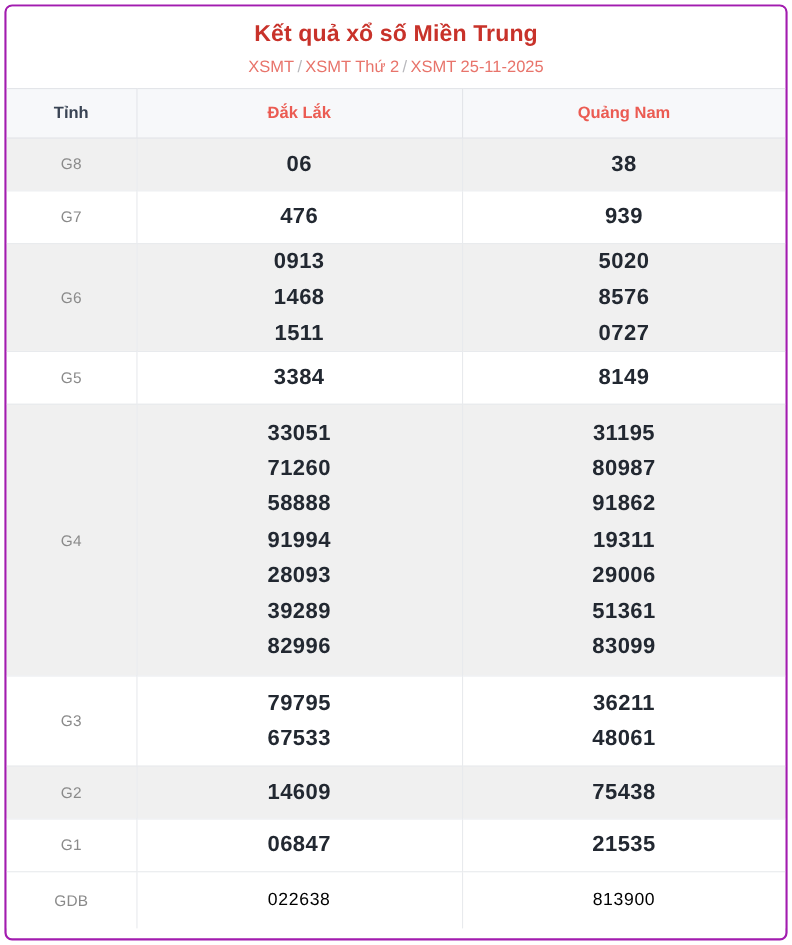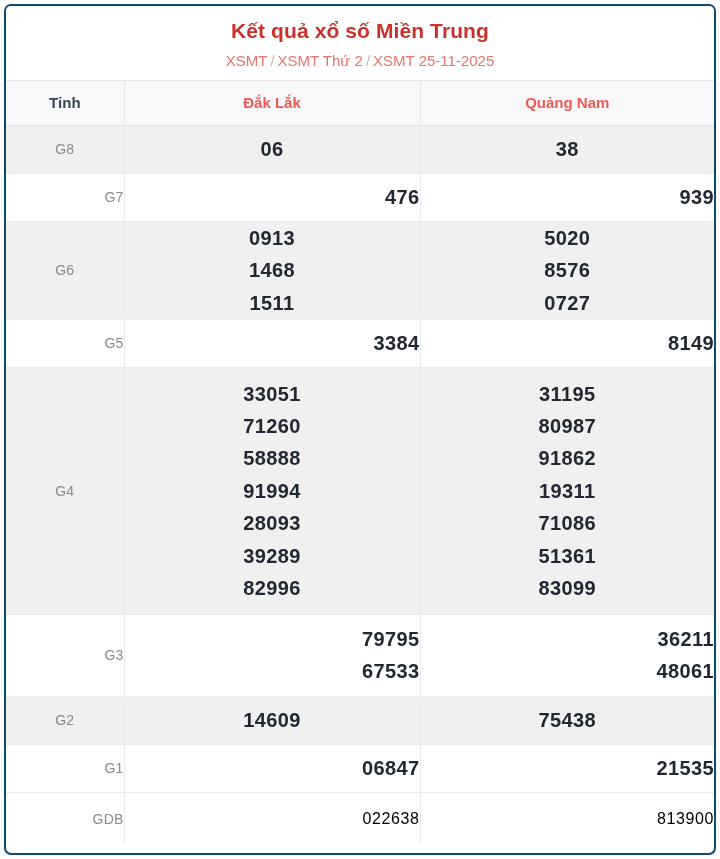--- a/index.html
+++ b/index.html
@@ -6,21 +6,21 @@
   body{
     width:720px;height:859px;
     background:#ffffff;
     font-family:"Liberation Sans", sans-serif;
     -webkit-font-smoothing:antialiased;
   }
   .card{
     position:relative;
     width:712px;height:851px;
     margin:4px;
-    border:2px solid #0c4a6e;
+    border:2px solid #a21caf;
     border-radius:7px;
     box-sizing:border-box;
     overflow:hidden;
     background:#fff;
   }
   .head{
     padding:12px 0 9px 0;
     text-align:center;
     background:#fff;
   }
@@ -68,21 +68,21 @@
     border-bottom:1px solid #e8eaed;
     border-right:1px solid #e8eaed;
     padding:0;
     vertical-align:middle;
     text-align:center;
   }
   tbody td:last-child{border-right:none;}
   tbody tr:last-child td{border-bottom:none;}
 
   tr.shade td{background:#f0f0f0;}
-  tr.plain td{background:#ffffff;text-align:right;}
+  tr.plain td{background:#ffffff;}
 
   td.lbl{
     font-size:14px;
     color:#8a8a8a;
     font-weight:normal;
     letter-spacing:.2px;
   }
   td.num{
     font-size:20px;
     font-weight:bold;
@@ -177,21 +177,21 @@
             <span class="n">91994</span>
             <span class="n">28093</span>
             <span class="n">39289</span>
             <span class="n">82996</span>
           </td>
           <td class="num">
             <span class="n">31195</span>
             <span class="n">80987</span>
             <span class="n">91862</span>
             <span class="n">19311</span>
-            <span class="n">71086</span>
+            <span class="n">29006</span>
             <span class="n">51361</span>
             <span class="n">83099</span>
           </td>
         </tr>
         <tr class="plain r2">
           <td class="lbl">G3</td>
           <td class="num">
             <span class="n">79795</span>
             <span class="n">67533</span>
           </td>

